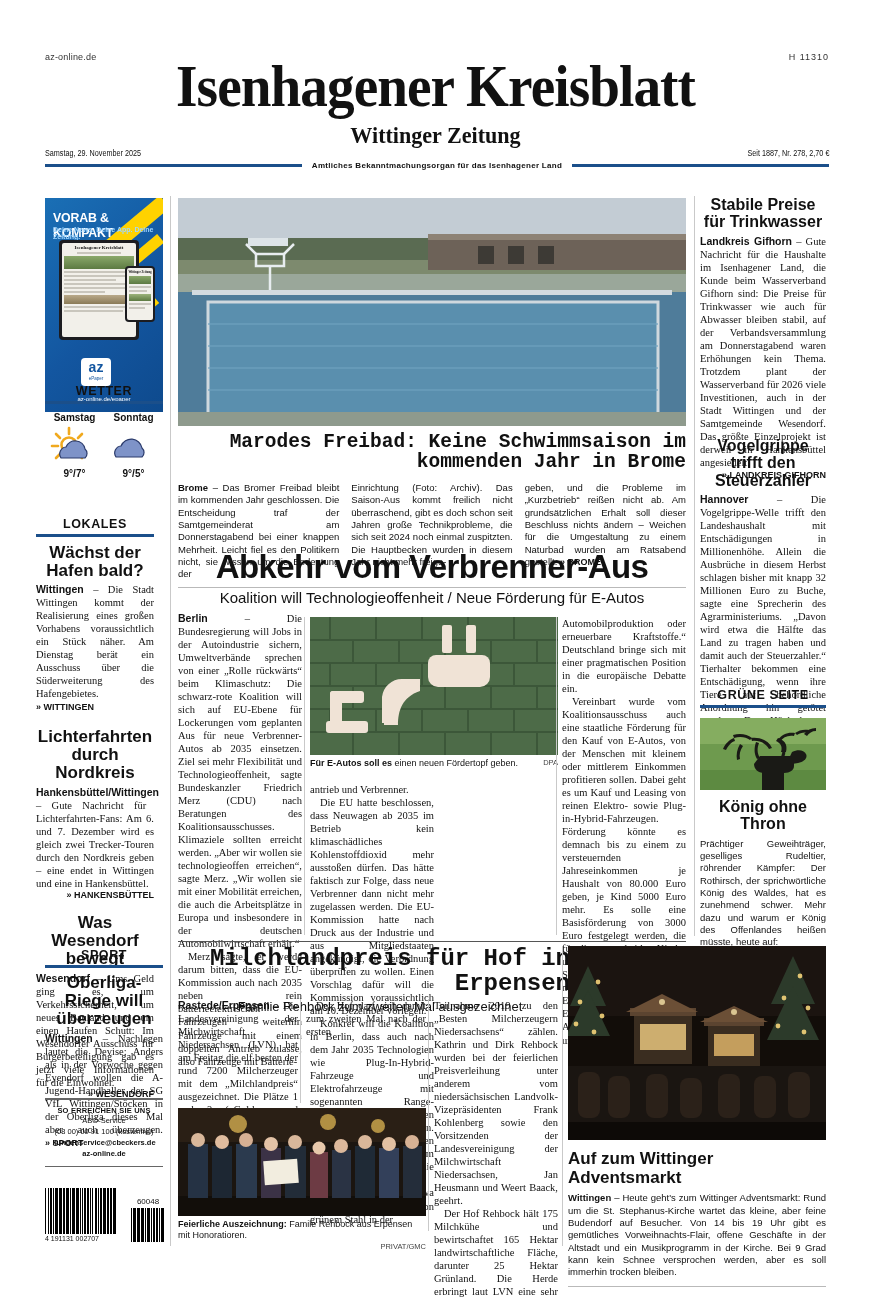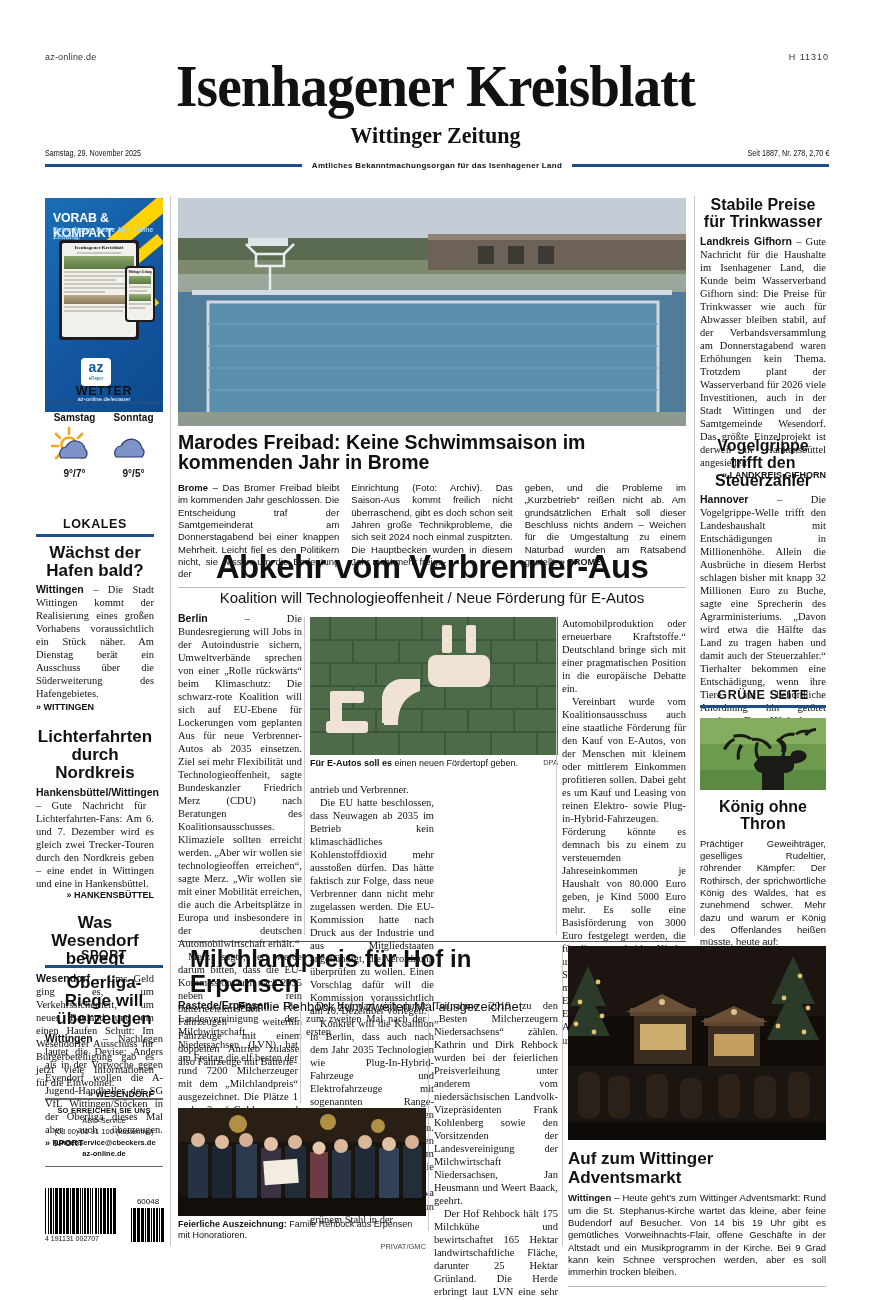--- a/index.html
+++ b/index.html
@@ -71,21 +71,21 @@
   .barcode i{display:block;background:#000;height:100%;font-style:normal;}
 
   
   .photo{position:absolute;overflow:hidden;}
   .cap{font-family:"Liberation Sans",sans-serif;font-size:9px;line-height:1.25;}
   .cap b{font-weight:bold;}
   .credit{font-family:"Liberation Sans",sans-serif;font-size:7.5px;color:#444;}
 
   .bigtitle{font-family:"Liberation Sans",sans-serif;font-weight:bold;font-size:33px;text-align:center;line-height:1.05;letter-spacing:-.6px;}
   .bigsub{font-family:"Liberation Sans",sans-serif;font-size:15px;text-align:center;margin-top:4px;}
-  .midtitle{font-family:Liberation Sans, sans-serif;font-weight:bold;font-size:24px;text-align:left;line-height:1.05;}
+  .midtitle{font-family:Liberation Mono, monospace;font-weight:bold;font-size:24px;text-align:right;line-height:1.05;}
   .midsub{font-family:"Liberation Sans",sans-serif;font-size:13px;text-align:center;margin-top:3px;}
 </style>
 </head>
 <body>
 
 <div class="page">
 
   <div class="masthead">
     <div class="az-online">az-online.de</div>
     <div class="h-code">H 11310</div>

